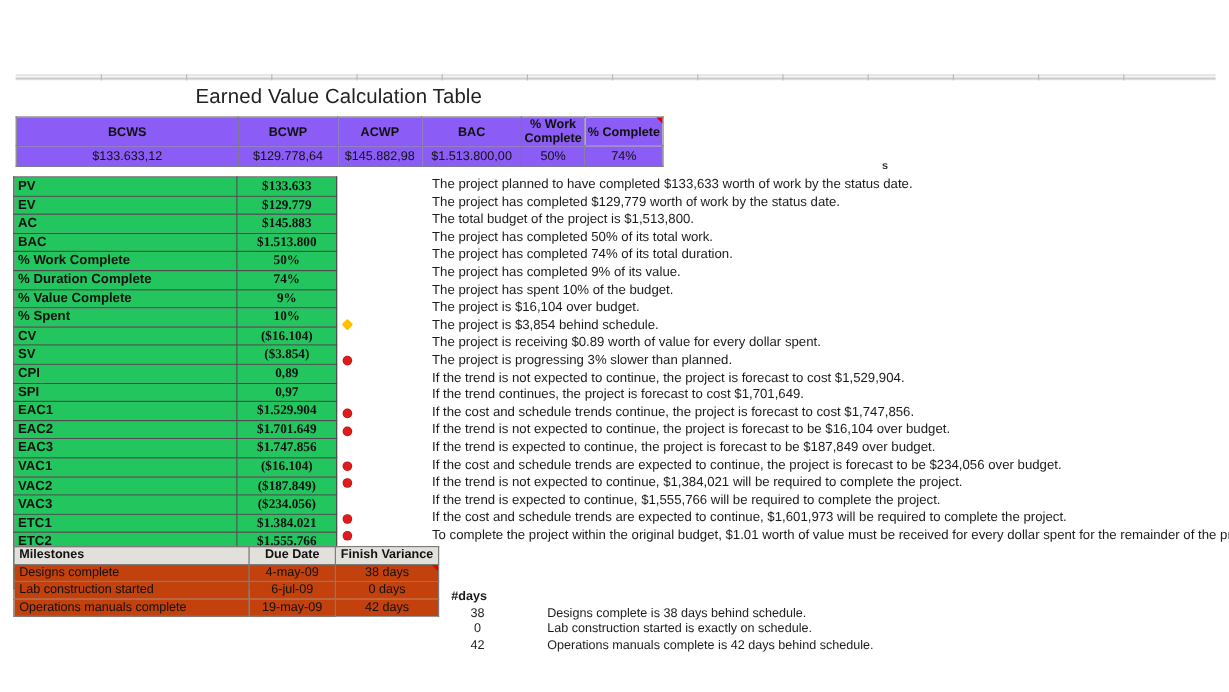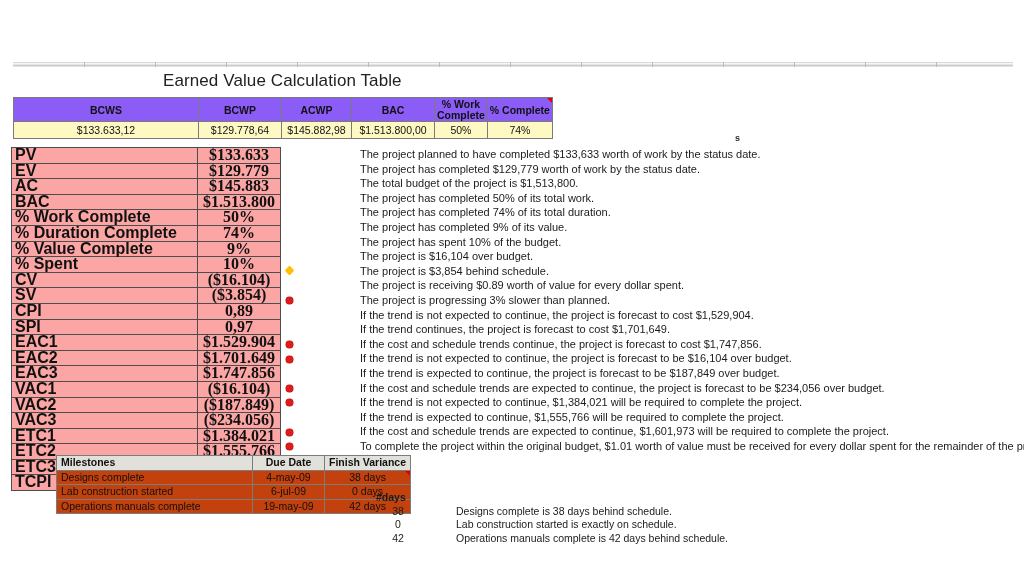--- a/index.html
+++ b/index.html
@@ -49,39 +49,39 @@
     font-weight:700;
     color:#111;
     box-sizing:border-box;
     padding:0 2px;
   }
   #summary tr.head td{
     background:#8b5cf6;
     height:24px;
   }
   #summary tr.vals td{
-    background:#fef9c3;
+    background:#8b5cf6;
     height:16px;
     font-weight:400;
   }
   #summary td.wrapcell{line-height:11px;white-space:normal;}
   .cmt-tri{
     position:absolute;top:0;right:0;width:0;height:0;
     border-top:5px solid #e00000;border-left:5px solid transparent;
   }
   .relcell{position:relative;}
 
   
   #metrics{position:absolute;left:11px;top:147px;}
   #metrics td{
     border:1px solid #4d4d4d;
     height:14.6px;line-height:14.6px;
-    font-size:16px;font-weight:700;color:#111;
+    font-size:11px;font-weight:700;color:#111;
     box-sizing:border-box;padding:0 3px;white-space:nowrap;
-    background:#fca5a5;
+    background:#22c55e;
   }
   #metrics td.lbl{width:186px;text-align:left;}
   #metrics td.val{width:83px;text-align:center;font-family:Liberation Serif, serif;}
 
   
   .markers{position:absolute;left:284px;top:147px;width:18px;}
   .marker{height:14.6px;position:relative;}
   .dot{
     position:absolute;left:2px;top:4.3px;width:7px;height:7px;border-radius:50%;
     background:#e01b1b;box-shadow:0 0 0 0.5px #b31414;
@@ -97,21 +97,21 @@
     height:14.6px;line-height:14.6px;font-size:11px;color:#1b1b1b;
     white-space:nowrap;
   }
 
   .stray-s{
     position:absolute;left:735px;top:133px;
     font-size:9px;font-weight:700;color:#2b2b2b;
   }
 
   
-  #milestones{position:absolute;left:11px;top:455px;margin-left:45px;}
+  #milestones{position:absolute;left:11px;top:455px;}
   #milestones td{
     border:1px solid #7c7c7c;
     height:13.5px;line-height:13.5px;
     font-size:10.5px;color:#111;
     box-sizing:border-box;padding:0 4px;white-space:nowrap;
     background:#c2410c;
   }
   #milestones tr.mhead td{background:#e2e0da;font-weight:700;}
   #milestones td.m-name{width:196px;text-align:left;}
   #milestones td.m-due{width:72px;text-align:center;}

